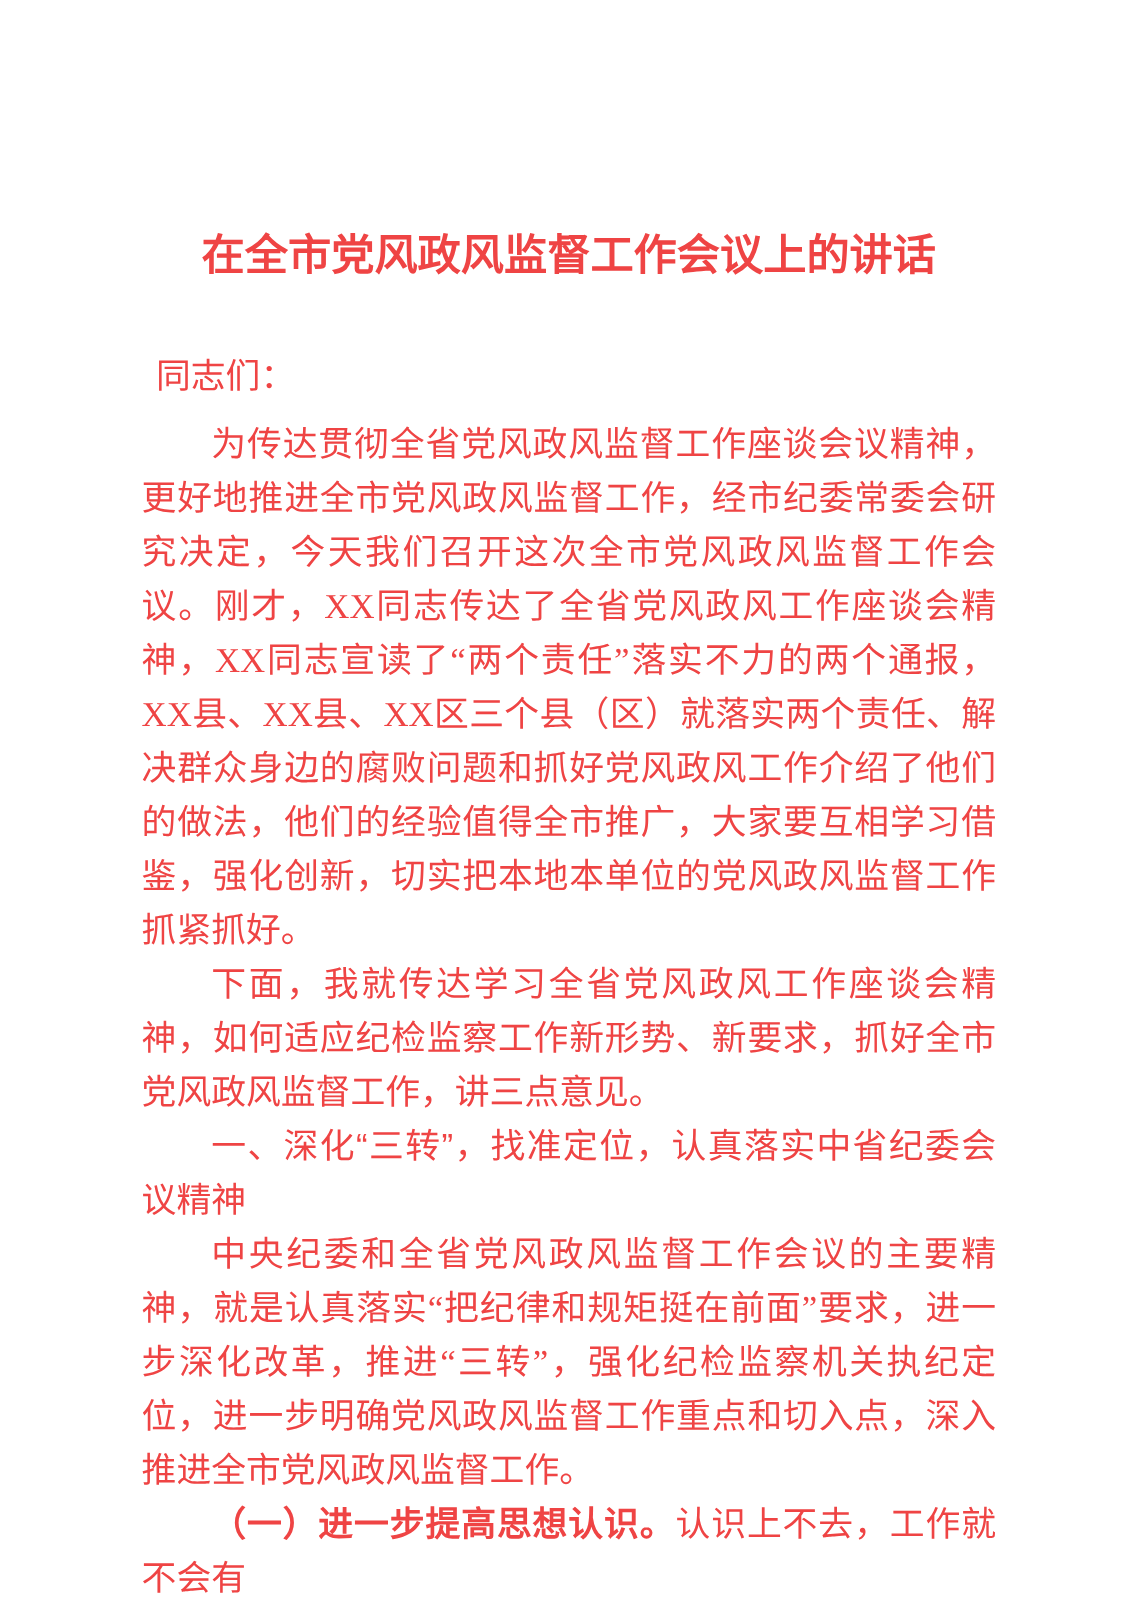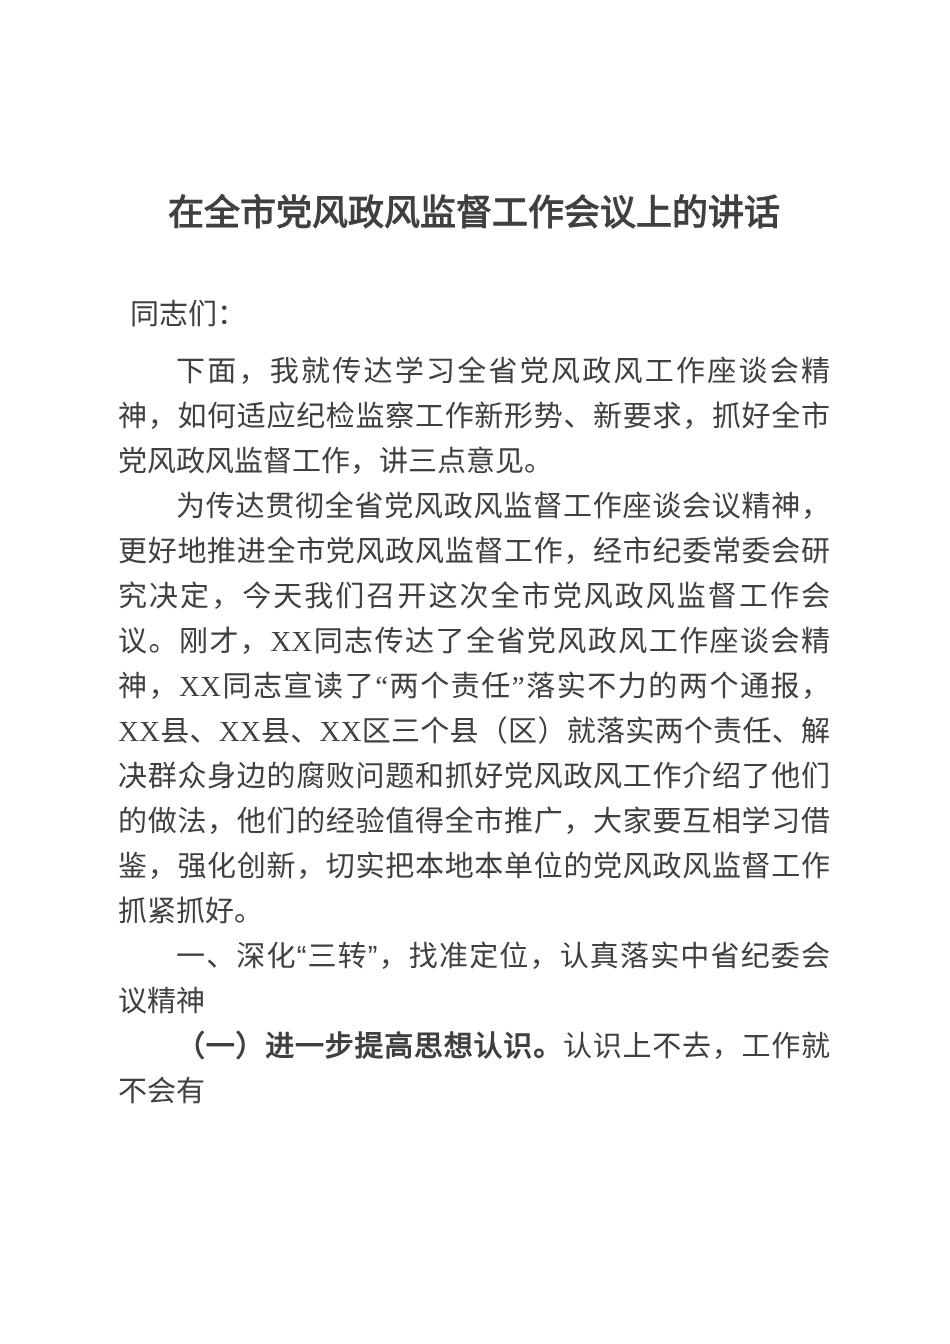--- a/index.html
+++ b/index.html
@@ -5,21 +5,21 @@
   html, body {
     margin: 0;
     padding: 0;
     background: #ffffff;
   }
   .page {
     position: relative;
     width: 950px;
     height: 1344px;
     background: #ffffff;
-    color: #404040;
+    color: #ef4444;
     overflow: hidden;
     box-sizing: border-box;
     padding: 0 120px 0 118px;
     font-family: "Liberation Serif", "DejaVu Serif", serif;
   }
   .doc-title {
     margin: 0;
     padding-top: 190px;
     font-size: 36px;
     line-height: 46px;
@@ -60,24 +60,25 @@
 <body>
 
 <div class="page">
 
   <h1 class="doc-title">在全市党风政风监督工作会议上的讲话</h1>
 
   <div class="body-text">
 
     <p class="salutation">同志们：</p>
 
+    <p class="para">为传达贯彻全省党风政风监督工作座谈会议精神，更好地推进全市党风政风监督工作，经市纪委常委会研究决定，今天我们召开这次全市党风政风监督工作会议。刚才，XX同志传达了全省党风政风工作座谈会精神，XX同志宣读了“两个责任”落实不力的两个通报，XX县、XX县、XX区三个县（区）就落实两个责任、解决群众身边的腐败问题和抓好党风政风工作介绍了他们的做法，他们的经验值得全市推广，大家要互相学习借鉴，强化创新，切实把本地本单位的党风政风监督工作抓紧抓好。</p>
+
     <p class="para">下面，我就传达学习全省党风政风工作座谈会精神，如何适应纪检监察工作新形势、新要求，抓好全市党风政风监督工作，讲三点意见。</p>
-
-    <p class="para">为传达贯彻全省党风政风监督工作座谈会议精神，更好地推进全市党风政风监督工作，经市纪委常委会研究决定，今天我们召开这次全市党风政风监督工作会议。刚才，XX同志传达了全省党风政风工作座谈会精神，XX同志宣读了“两个责任”落实不力的两个通报，XX县、XX县、XX区三个县（区）就落实两个责任、解决群众身边的腐败问题和抓好党风政风工作介绍了他们的做法，他们的经验值得全市推广，大家要互相学习借鉴，强化创新，切实把本地本单位的党风政风监督工作抓紧抓好。</p>
 
     <h2 class="section-heading">一、深化“三转”，找准定位，认真落实中省纪委会议精神</h2>
 
+    <p class="para">中央纪委和全省党风政风监督工作会议的主要精神，就是认真落实“把纪律和规矩挺在前面”要求，进一步深化改革，推进“三转”，强化纪检监察机关执纪定位，进一步明确党风政风监督工作重点和切入点，深入推进全市党风政风监督工作。</p>
 
     <p class="para"><span class="subsection-lead">（一）进一步提高思想认识。</span><span>认识上不去，工作就不会有</span></p>
 
   </div>
 
 </div>
 
 </body></html>

